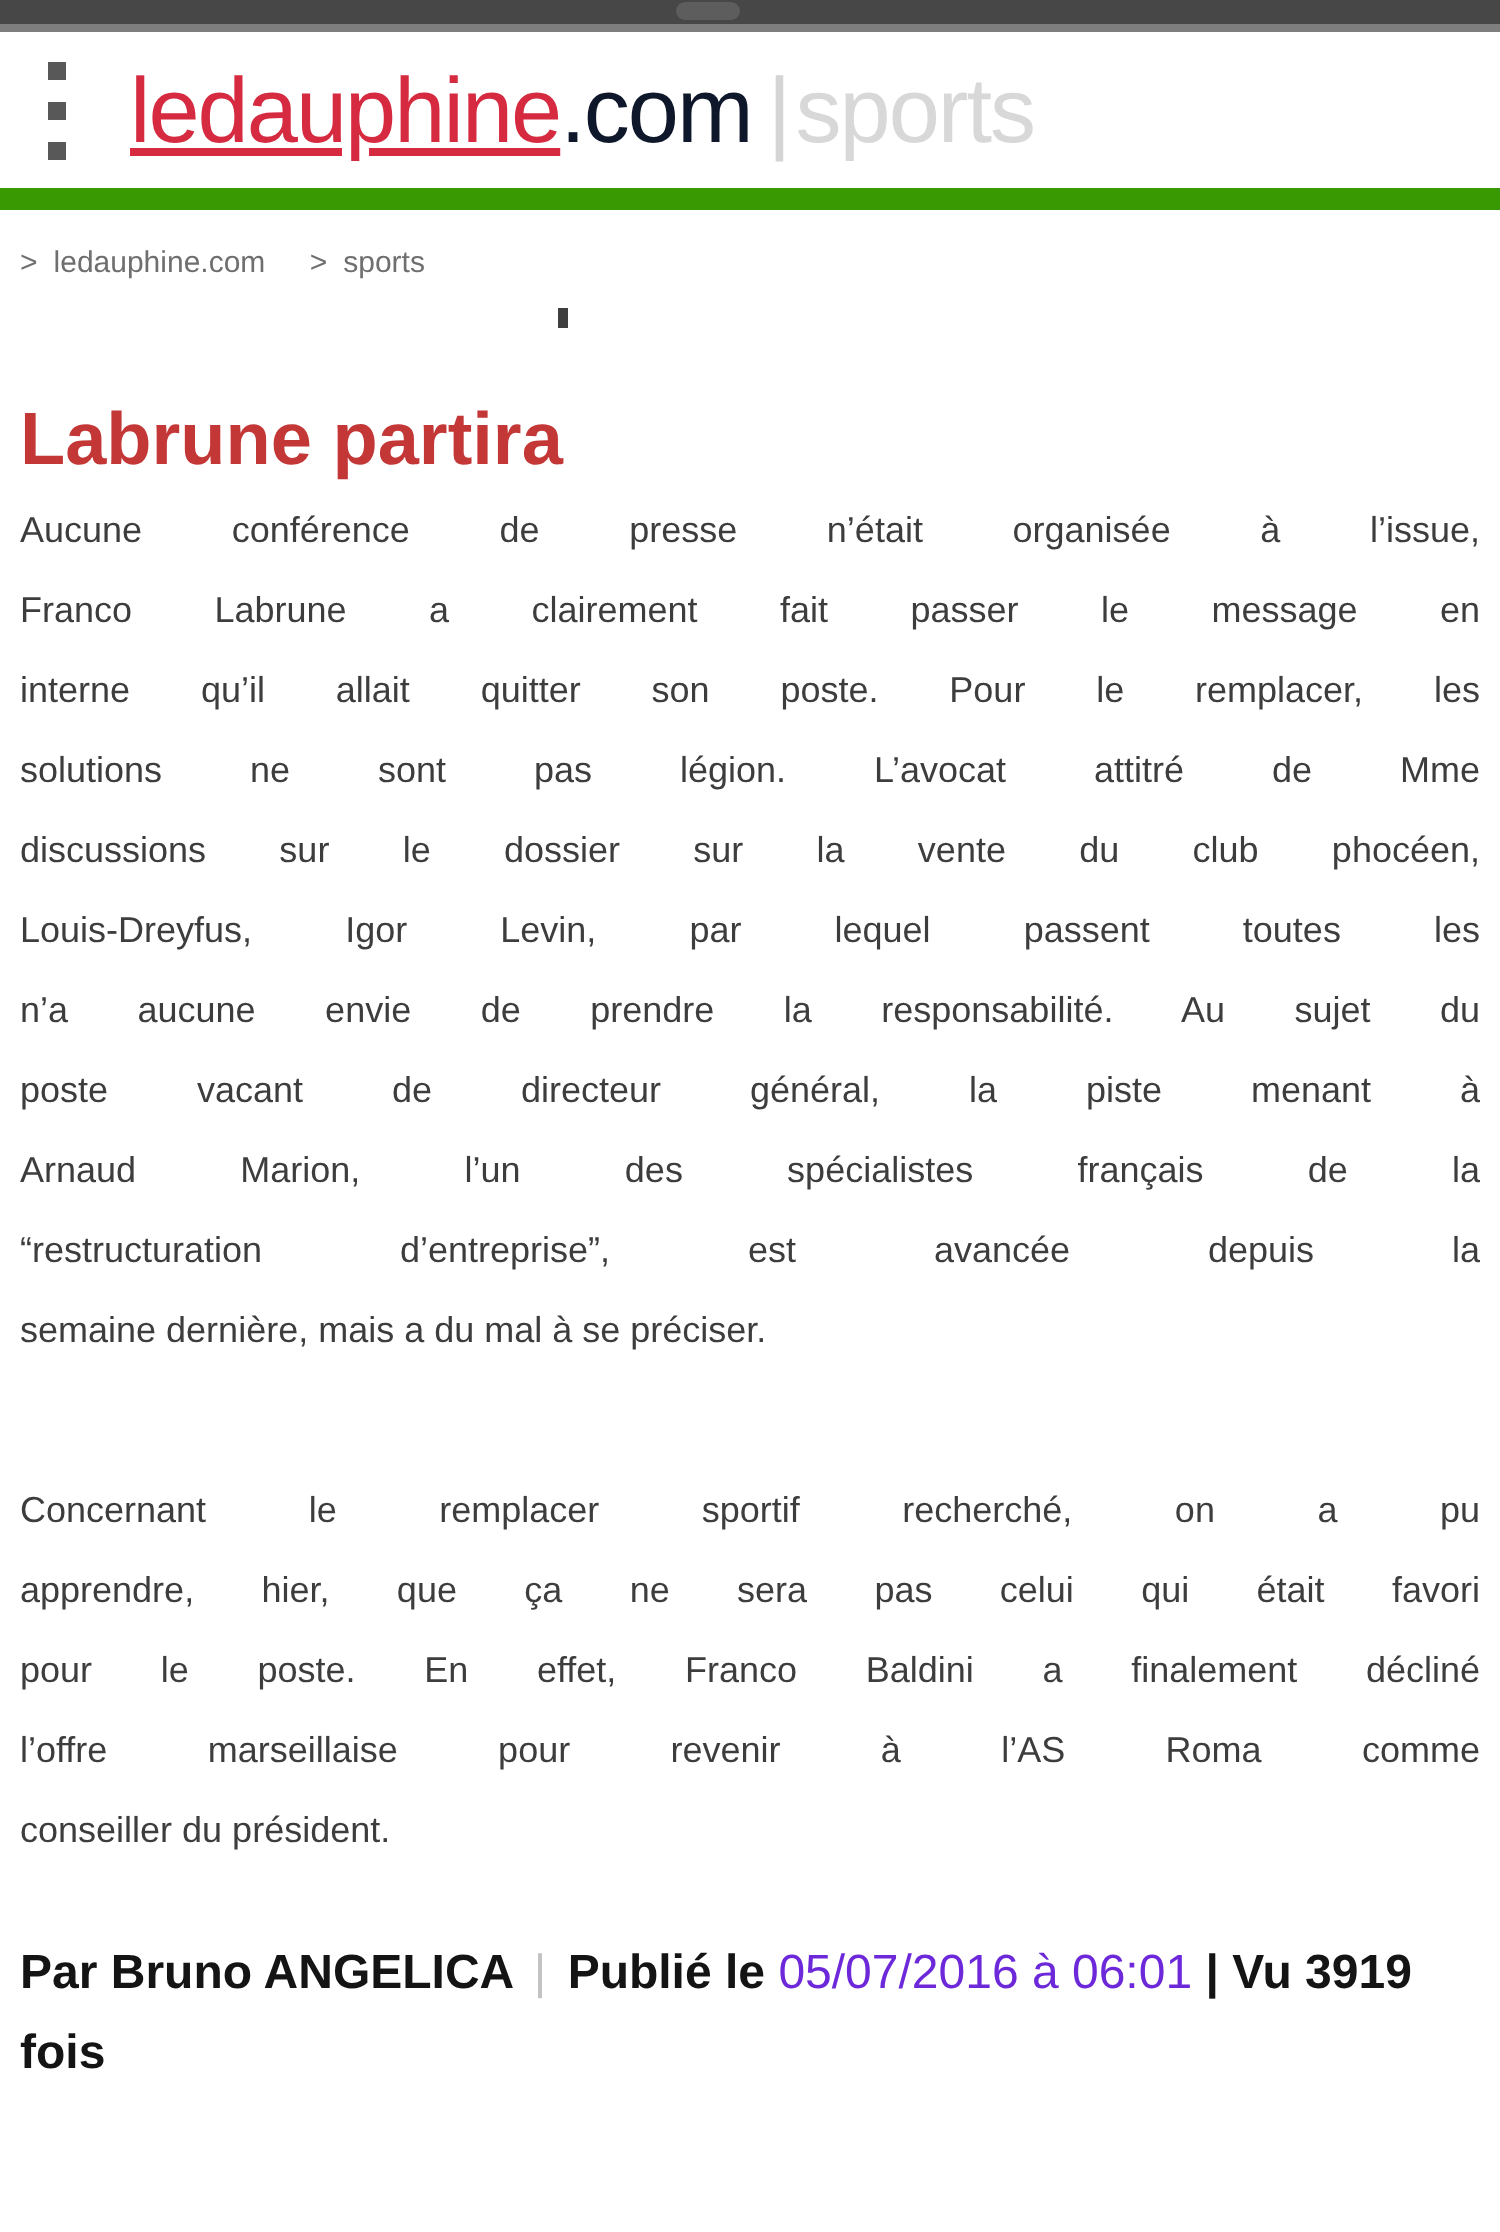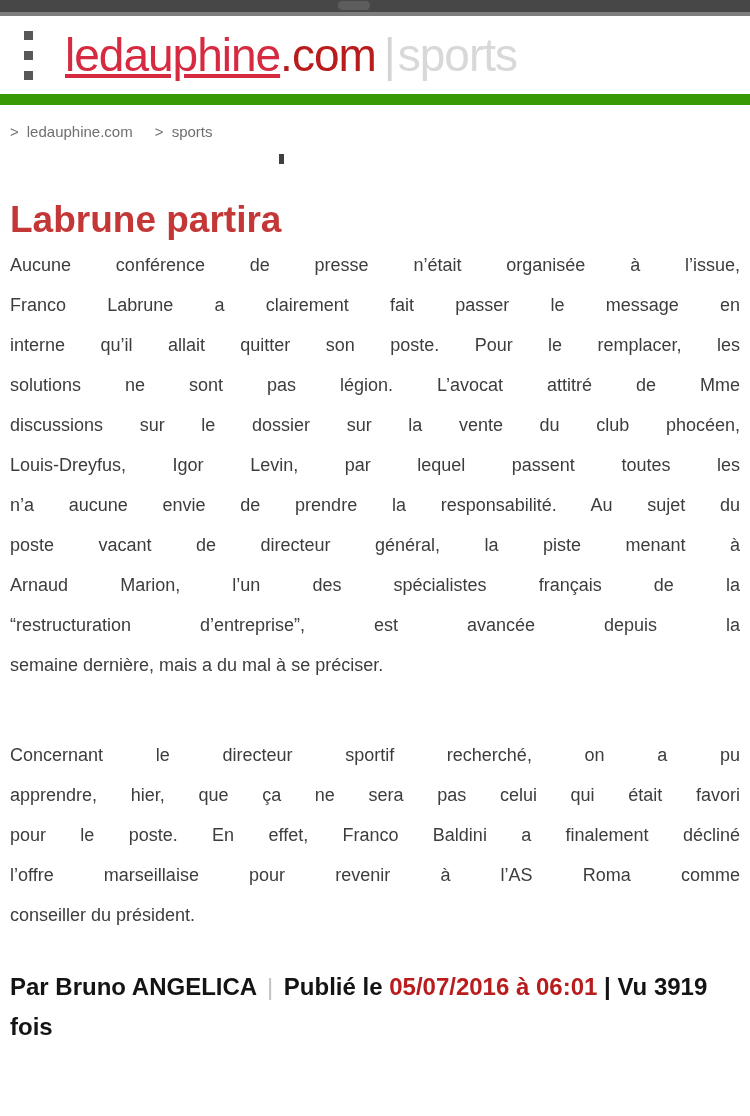--- a/index.html
+++ b/index.html
@@ -57,21 +57,21 @@
   }
   .logo {
     margin-left: 32px;
     font-size: 46px;
     letter-spacing: -1px;
     white-space: nowrap;
     line-height: 1;
     cursor: pointer;
   }
   .logo-brand { color: var(--brand-red, #d62a40); text-decoration: underline; }
-  .logo-domain { color: #b91c1c; }
+  .logo-domain { color: #0f172a; }
   .logo-sep { color: #d4d4d4; margin: 0 3px 0 8px; font-weight: 400; }
   .logo-section { color: #d8d8d8; }
 
   
   .green-bar {
     height: 11px;
     background: var(--green-bar, #389902);
   }
 
   
@@ -122,22 +122,22 @@
     line-height: 40px;
     font-weight: bold;
     color: #141414;
   }
   .byline .pipe {
     color: #c2c2c2;
     font-weight: normal;
     margin: 0 4px;
   }
   .byline .gray {
-    color: #b91c1c;
-    font-weight: bold;
+    color: #6d28d9;
+    font-weight: normal;
   }
 </style>
 </head>
 <body>
 
 <div class="page">
 
   <div class="status-bar">
     <div class="status-notch"></div>
   </div>
@@ -174,21 +174,21 @@
         <div class="line">discussions sur le dossier sur la vente du club phocéen,</div>
         <div class="line">Louis-Dreyfus, Igor Levin, par lequel passent toutes les</div>
         <div class="line">n’a aucune envie de prendre la responsabilité. Au sujet du</div>
         <div class="line">poste vacant de directeur général, la piste menant à</div>
         <div class="line">Arnaud Marion, l’un des spécialistes français de la</div>
         <div class="line">“restructuration d’entreprise”, est avancée depuis la</div>
         <div class="line last">semaine dernière, mais a du mal à se préciser.</div>
       </div>
 
     <div class="para">
-        <div class="line">Concernant le directeur sportif recherché, on a pu</div>
+        <div class="line">Concernant le remplacer sportif recherché, on a pu</div>
         <div class="line">apprendre, hier, que ça ne sera pas celui qui était favori</div>
         <div class="line">pour le poste. En effet, Franco Baldini a finalement décliné</div>
         <div class="line">l’offre marseillaise pour revenir à l’AS Roma comme</div>
         <div class="line last">conseiller du président.</div>
       </div>
 
     <p class="byline">
       <span>Par Bruno ANGELICA</span>
       <span class="pipe">|</span>
       <span>Publié le</span>

